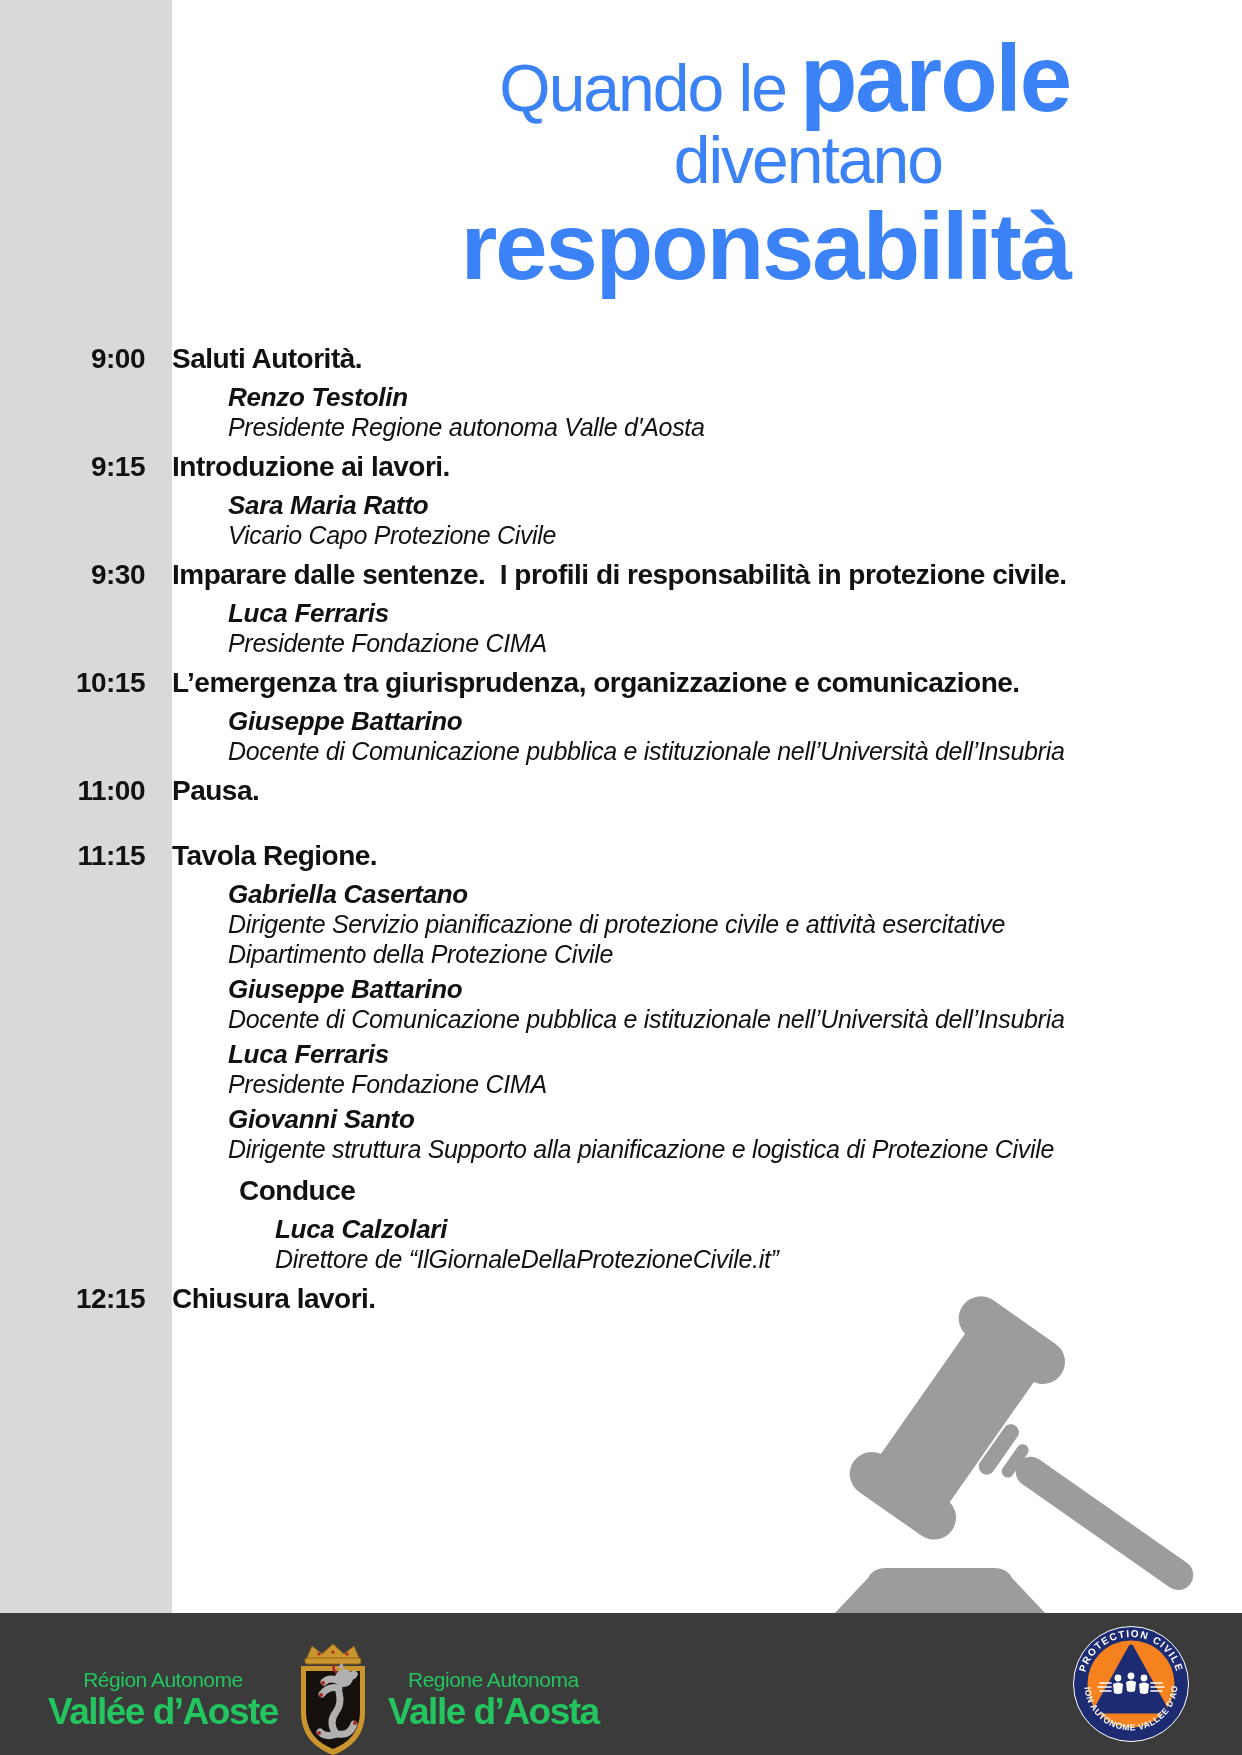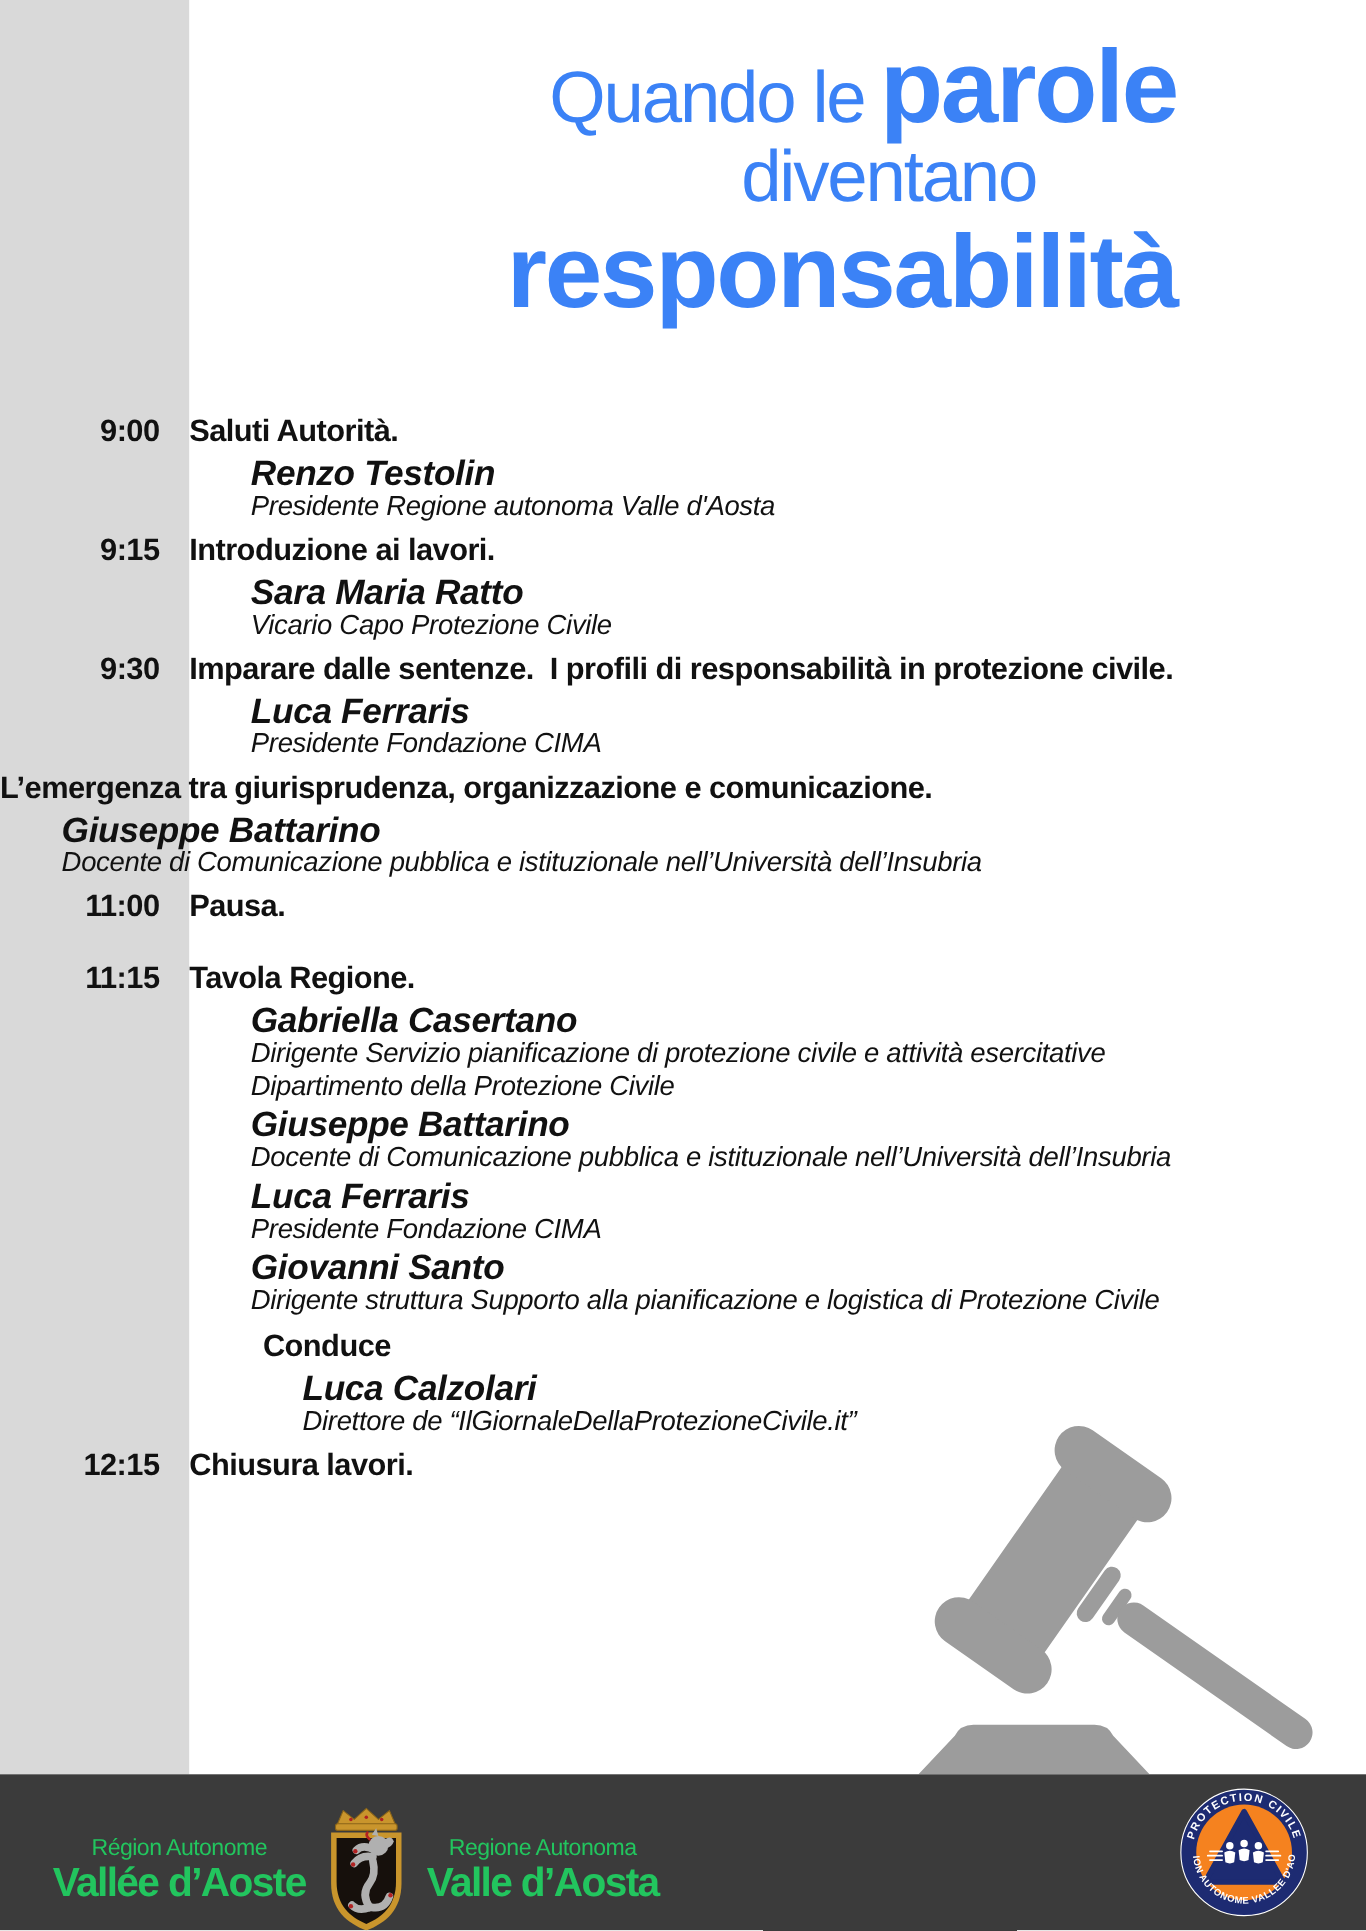--- a/index.html
+++ b/index.html
@@ -10,29 +10,29 @@
   
   .gavel{position:absolute;left:800px;top:1340px;width:440px;height:280px;overflow:visible;}
   
   .title-block{position:absolute;top:34px;right:172px;text-align:right;color:#3b82f6;}
   .t-line1{line-height:.95;white-space:nowrap;}
   .t-small{font-size:66px;font-weight:400;letter-spacing:-2px;}
   .t-big{font-size:94px;font-weight:700;letter-spacing:-2px;margin-left:14px;}
   .t-line2{font-size:66px;font-weight:400;letter-spacing:-2px;line-height:1.15;padding-right:128px;}
   .t-line3{font-size:94px;font-weight:700;letter-spacing:-2px;line-height:1.02;}
   
-  .agenda{position:absolute;left:0;top:373px;width:100%;}
+  .agenda{position:absolute;left:0;top:340px;width:100%;}
   .session{display:flex;margin-bottom:6px;}
   .session--spaced{margin-bottom:28px;}
   .session-time{width:172px;box-sizing:border-box;padding-right:27px;text-align:right;
                 font-size:28px;font-weight:700;line-height:37px;letter-spacing:-0.5px;flex:none;}
   .session-body{flex:1;max-width:1010px;}
   .session-title{font-size:28px;font-weight:700;line-height:37px;letter-spacing:-0.5px;white-space:pre-wrap;}
   .speaker{margin-left:56px;margin-top:5px;}
-  .speaker-name{font-size:32px;font-weight:700;font-style:italic;line-height:30px;letter-spacing:-0.3px;}
+  .speaker-name{font-size:26px;font-weight:700;font-style:italic;line-height:30px;letter-spacing:-0.3px;}
   .speaker-role{font-size:25px;font-style:italic;line-height:30px;letter-spacing:-0.3px;}
   .conduce{margin-left:51px;margin-top:8px;}
   .conduce-label{font-size:28px;font-weight:700;line-height:37px;letter-spacing:-0.5px;margin-left:16px;}
   .conduce .speaker{margin-left:52px;margin-top:5px;}
   
   .footer{position:absolute;left:0;bottom:0;width:100%;height:142px;background:#3b3b3b;}
   .footer-left{position:absolute;left:48px;top:16px;height:142px;display:flex;align-items:center;gap:14px;color:#22c55e;}
   .logo-text{text-align:center;white-space:nowrap;}
   .logo-small{font-size:21px;font-weight:400;letter-spacing:-0.5px;line-height:24px;}
   .logo-large{font-size:37px;font-weight:700;letter-spacing:-1.5px;line-height:40px;}
@@ -96,20 +96,21 @@
       <div class="session-body">
         <div class="session-title">Imparare dalle sentenze.  I profili di responsabilità in protezione civile.</div>
         <div class="speaker">
           <div class="speaker-name">Luca Ferraris</div>
           <div class="speaker-role">Presidente Fondazione CIMA</div>
         </div>
       </div>
     </div>
 
     <div class="session">
+      <div class="session-time">10:15</div>
       <div class="session-body">
         <div class="session-title">L’emergenza tra giurisprudenza, organizzazione e comunicazione.</div>
         <div class="speaker">
           <div class="speaker-name">Giuseppe Battarino</div>
           <div class="speaker-role">Docente di Comunicazione pubblica e istituzionale nell’Università dell’Insubria</div>
         </div>
       </div>
     </div>
 
     <div class="session session--spaced">

